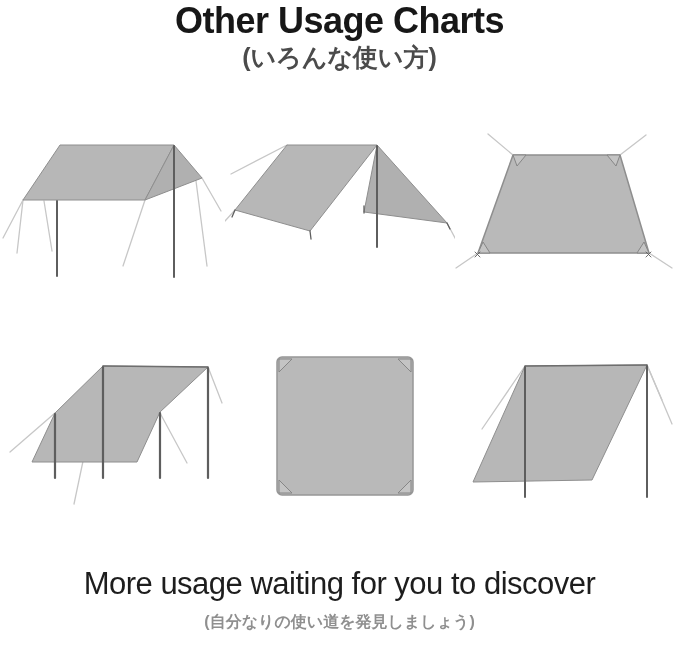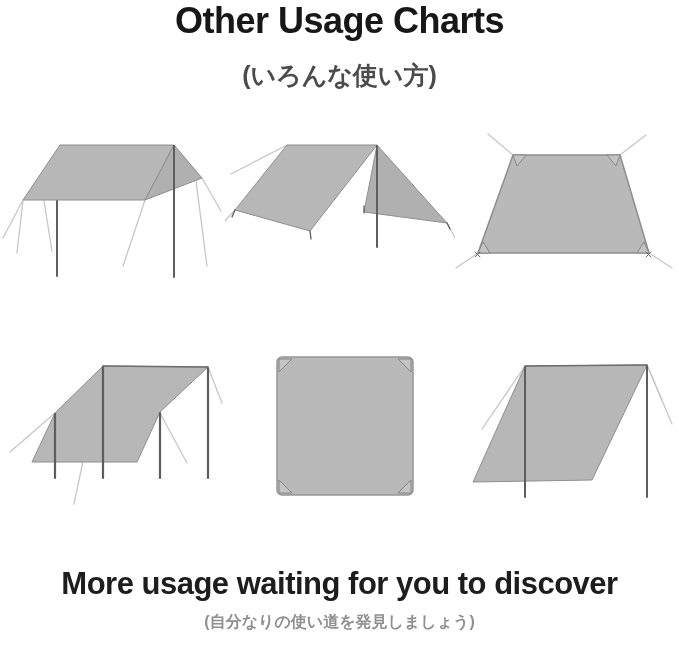--- a/index.html
+++ b/index.html
@@ -6,24 +6,24 @@
   body{
     width:679px;height:648px;background:#ffffff;position:relative;
     font-family:"Liberation Sans", sans-serif;overflow:hidden;
   }
   .center-text{position:absolute;left:0;width:679px;text-align:center;margin:0;}
   .title{
     top:0px;font-size:36px;font-weight:800;color:#171717;letter-spacing:-0.5px;
     line-height:1.15;
   }
   .subtitle{
-    top:60px;font-size:25px;font-weight:bold;color:#4b4b4b;line-height:1.2;
+    top:42px;font-size:25px;font-weight:bold;color:#4b4b4b;line-height:1.2;
   }
   .footer-title{
-    top:566px;font-size:31px;font-weight:700;color:#1d1d1d;letter-spacing:-0.5px;
+    top:566px;font-size:31px;font-weight:400;color:#1d1d1d;letter-spacing:-0.5px;
     line-height:1.15;
   }
   .footer-subtitle{
     top:612px;font-size:16px;font-weight:bold;color:#8f8f8f;line-height:1.2;
   }
   .diagram{position:absolute;display:block;}
   .d1{left:0px;top:130px;}
   .d2{left:225px;top:130px;}
   .d3{left:455px;top:120px;}
   .d4{left:0px;top:340px;}

